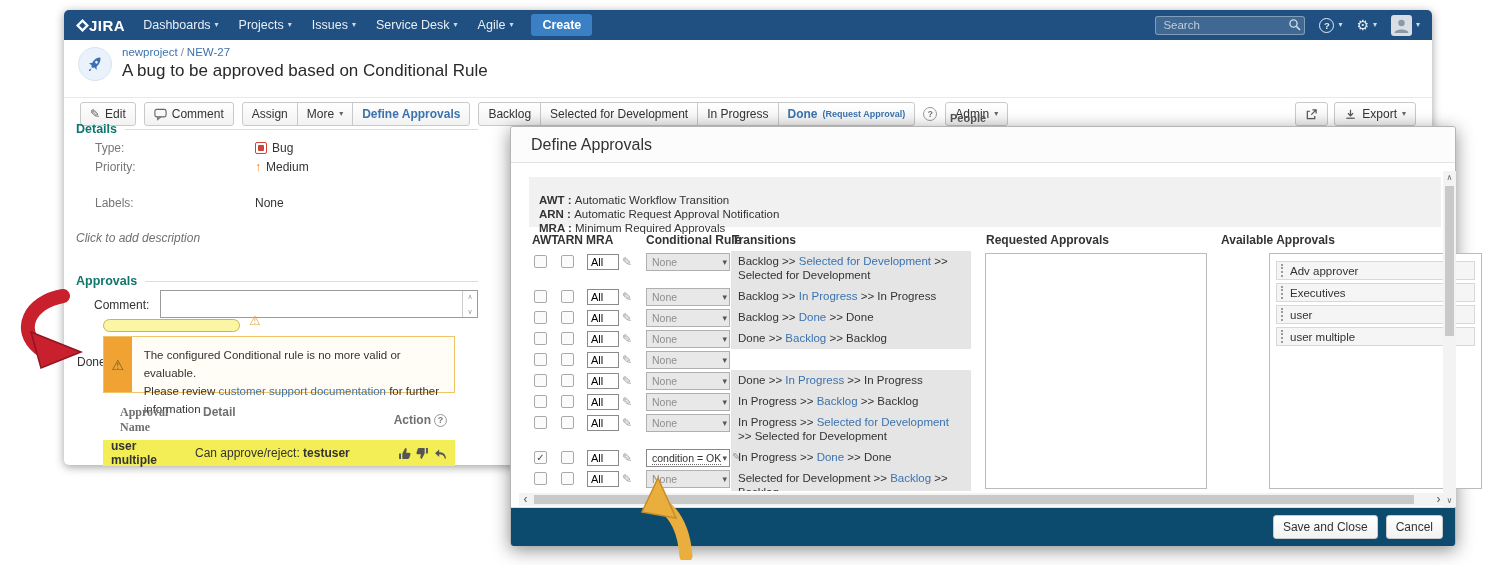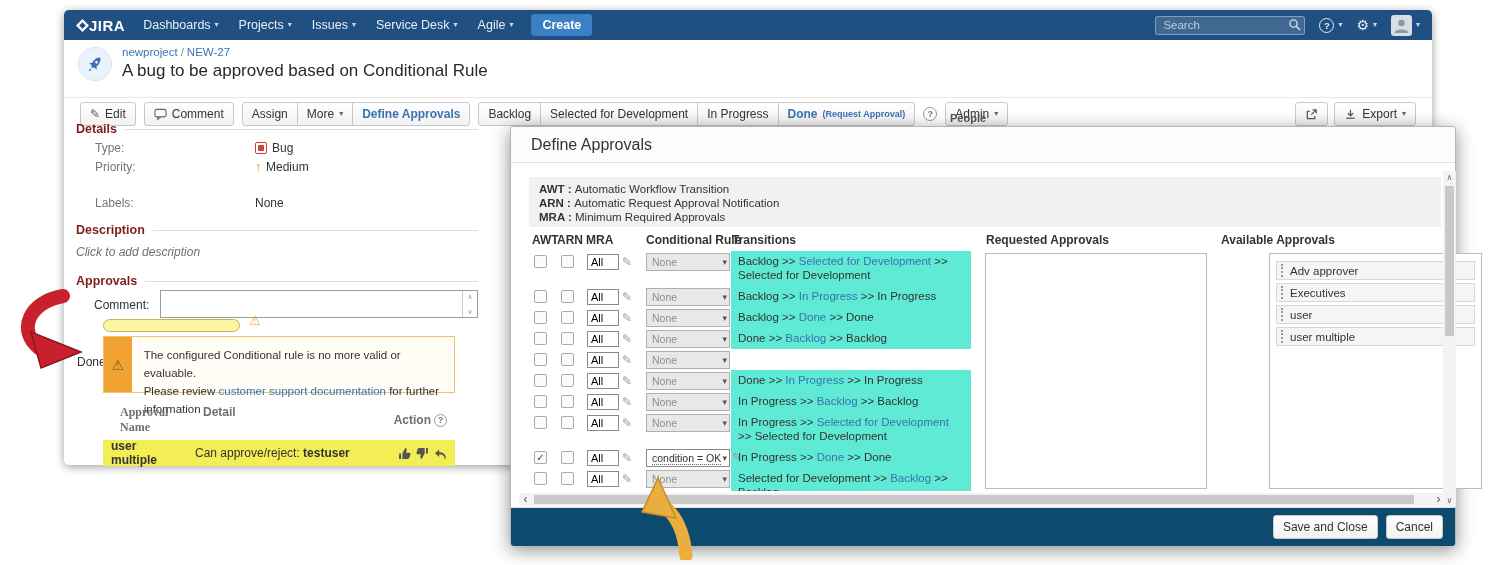--- a/index.html
+++ b/index.html
@@ -40,21 +40,21 @@
   .btn-group .btn { border-radius:0; margin-left:-1px; }
   .btn-group .btn:first-child { border-radius:3px 0 0 3px; margin-left:0; }
   .btn-group .btn:last-child { border-radius:0 3px 3px 0; }
   .tb-left { display:flex; align-items:center; gap:8px; }
   .tb-right { margin-left:auto; display:flex; align-items:center; gap:6px; }
   .help-circle { width:14px; height:14px; border:1.4px solid #999; border-radius:50%; color:#777; font-size:9px; font-weight:bold; display:inline-flex; align-items:center; justify-content:center; }
   .done-sub { font-size:9px; font-weight:bold; color:#3b73af; }
   .pencil-glyph { color:#555; font-size:12px; line-height:1; }
 
   
-  .section-head { display:flex; align-items:center; font-size:12.5px; font-weight:bold; color:#7f1d1d; }
+  .section-head { display:flex; align-items:center; font-size:12.5px; font-weight:bold; color:#0f766e; }
   .section-head .rule { flex:1; border-top:1px solid #ddd; margin-left:8px; }
   .abs { position:absolute; }
   .field-row { display:flex; align-items:center; font-size:12px; margin-top:5px; }
   .field-label { width:160px; color:#777; }
   .field-value { color:#333; display:flex; align-items:center; gap:5px; }
   .bug-icon { width:12px; height:12px; border:1px solid #d04437; border-radius:2px; background:#fff; display:inline-flex; align-items:center; justify-content:center; }
   .bug-icon i { width:6px; height:6px; background:#d04437; border-radius:1px; display:block; }
   .prio-icon { color:#ea7d24; font-weight:bold; font-size:12px; line-height:1; }
   .desc-placeholder { font-size:12px; font-style:italic; color:#707070; margin-top:8px; }
 
@@ -79,37 +79,37 @@
   .appr-row { display:flex; align-items:center; background:#f3ee55; height:26px; padding:0 8px; font-size:12px; color:#333; }
   .appr-row .r-name { width:74px; font-weight:bold; }
   .appr-row .r-detail { flex:1; padding-left:10px; }
   .appr-row .r-actions { display:flex; align-items:center; gap:5px; }
 
   .people-ghost { position:absolute; left:886px; top:102px; font-size:11px; font-weight:bold; color:#555; }
 
   
   .modal { position:absolute; left:510px; top:126px; width:946px; height:420px; background:#fff; border:1px solid #b5b5b5; border-radius:3px; box-shadow:0 4px 18px rgba(0,0,0,.45); z-index:20; }
   .modal-header { height:36px; display:flex; align-items:center; padding-left:20px; font-size:16px; color:#333; background:#fcfcfc; border-bottom:1px solid #e2e2e2; border-radius:3px 3px 0 0; }
-  .legend { position:absolute; left:18px; top:50px; width:912px; height:50px; background:#f1f1f1; padding:5px 10px; font-size:11.5px; color:#333; line-height:14px; }
+  .legend { position:absolute; left:18px; top:50px; width:912px; height:50px; background:#f1f1f1; padding:16px 10px; font-size:11.5px; color:#333; line-height:14px; }
   .legend b { font-weight:bold; }
   .mcols { position:absolute; top:106px; left:0; width:100%; font-size:12px; font-weight:bold; color:#333; height:16px; }
   .mcols span { position:absolute; top:0; white-space:nowrap; }
   .mrows { position:absolute; left:0; top:124px; width:932px; height:240px; overflow:hidden; }
   .mrow { position:relative; min-height:21px; }
   .cbx { position:absolute; top:4px; width:13px; height:13px; background:#fbfbfb; border:1px solid #aaa; border-radius:2px; font-size:10px; color:#444; line-height:11px; text-align:center; }
   .cbx.awt { left:23px; }
   .cbx.arn { left:50px; }
   .mra-input { position:absolute; left:76px; top:3px; width:32px; height:16px; border:1px solid #8a8a8a; font-size:11px; padding:0 3px; font-family:"Liberation Sans", sans-serif; }
   .mra-pencil { position:absolute; left:111px; top:5px; color:#999; font-size:12px; line-height:1; }
   .rsel { position:absolute; left:135px; top:2px; width:84px; height:18px; background:#e8e8e8; border:1px solid #b0b0b0; font-size:10.5px; color:#8e8e8e; padding:2px 14px 0 5px; white-space:nowrap; overflow:hidden; }
   .rsel .chev { position:absolute; right:2px; top:3px; font-size:9px; color:#555; }
   .rsel.en { background:#fff; border-color:#888; color:#333; }
   .rsel.en .rule-text { border-bottom:1px dotted #666; }
   .rule-pencil { position:absolute; left:221px; top:5px; color:#999; font-size:10px; line-height:1; }
-  .trans { margin-left:220px; width:240px; background:#5eead4; padding:3px 7px 4px 7px; font-size:11.5px; color:#333; line-height:14px; }
+  .trans { margin-left:220px; width:240px; background:#e5e5e5; padding:3px 7px 4px 7px; font-size:11.5px; color:#333; line-height:14px; }
   .trans a { color:#3b73af; text-decoration:none; }
   .req-box { position:absolute; left:474px; top:126px; width:222px; height:236px; background:#fff; border:1px solid #bbb; }
   .avail-box { position:absolute; left:710px; top:126px; width:213px; height:236px; background:#fff; border:1px solid #bbb; padding:7px 6px;margin-left:48px; }
   .avail-item { height:19px; background:#f5f5f5; border:1px solid #d8d8d8; margin-bottom:3px; display:flex; align-items:center; font-size:11.5px; color:#333; padding-left:4px; cursor:grab; }
   .drag-handle { width:4px; height:13px; border-left:2px dotted #9a9a9a; margin-right:5px; }
   .hscroll { position:absolute; left:8px; top:366px; width:926px; height:13px; background:#f3f3f3; display:flex; align-items:center; }
   .hscroll .arr { width:13px; text-align:center; color:#555; font-size:12px; line-height:11px; cursor:pointer; }
   .hscroll .track { flex:1; height:11px; position:relative; }
   .hscroll .thumb { position:absolute; left:2px; top:1px; width:880px; height:9px; background:#c9c9c9; }
   .vscroll { position:absolute; left:932px; top:44px; width:13px; height:336px; background:#f3f3f3; display:flex; flex-direction:column; align-items:center; }
@@ -278,24 +278,20 @@
         </span>
       </div>
       <div class="field-row" style="margin-top:22px;">
         <span class="field-label">Labels:</span>
         <span class="field-value">None</span>
       </div>
     </div>
   </div>
 
   <div class="abs" style="left:12px; top:213px; width:402px;">
-    <div class="section-head">
-      <span>Description</span>
-        <span class="rule"></span>
-    </div>
     <div class="desc-placeholder">Click to add description</div>
   </div>
 
   <div class="abs" style="left:12px; top:264px; width:402px;">
     <div class="section-head">
       <span>Approvals</span>
         <span class="rule"></span>
     </div>
   </div>
   <div class="abs comment-label" style="left:30px; top:288px;">Comment:</div>

